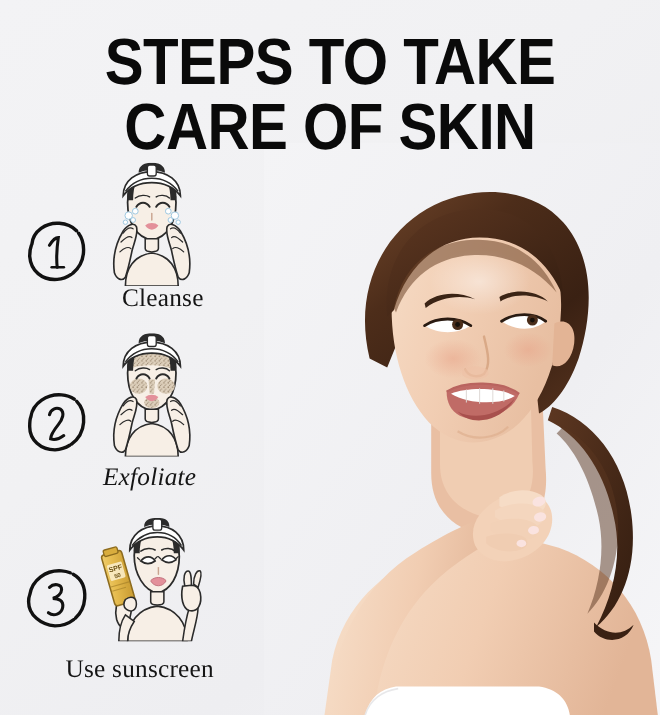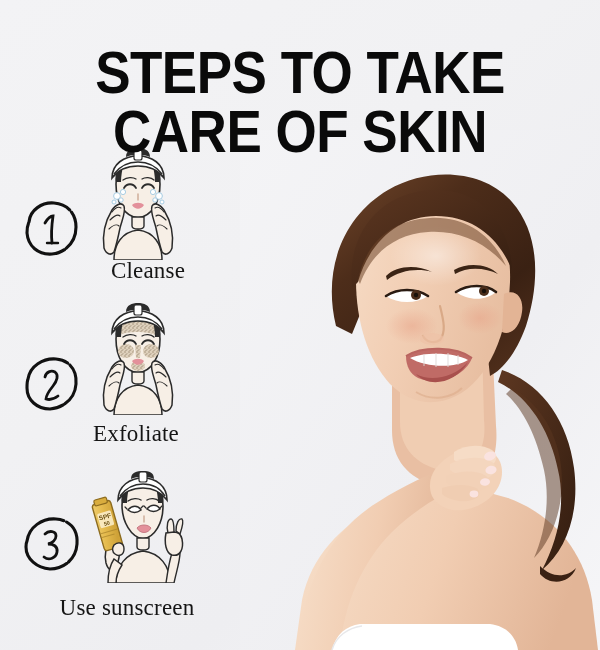--- a/index.html
+++ b/index.html
@@ -17,21 +17,20 @@
   }
 
   
   .title-block {
     position: absolute;
     top: 28px;
     left: 0;
     width: 600px;
     text-align: center;
     z-index: 6;
-    margin-top: 16px;
   }
   .title-line {
     display: block;
     font-family: "Liberation Sans", sans-serif;
     font-weight: 700;
     color: #0a0a0a;
     text-transform: uppercase;
     line-height: 0.98;
     letter-spacing: -0.5px;
     transform: scaleY(1.12);
@@ -90,21 +89,21 @@
     font-family: "Liberation Serif", serif;
     font-size: 23px;
     color: #151515;
     letter-spacing: 0.2px;
     white-space: nowrap;
   }
   .step1 .step-label { top: 110px; padding-left: 46px; box-sizing: border-box; }
   .step2 .step-label { top: 118px; padding-left: 22px; box-sizing: border-box; }
   .step3 .step-art { top: 8px; }
   .step3 .step-label { top: 132px; padding-left: 4px; box-sizing: border-box; }
-  .step2 { height: 160px; }
+  .step2 { height: 160px; font-style: italic; }
   .step3 { height: 160px; }
 </style>
 </head>
 <body>
 
 <div id="poster">
 
   <div class="photo">
     <svg width="360" height="520" viewBox="0 0 360 520" xmlns="http://www.w3.org/2000/svg">
       <defs>

